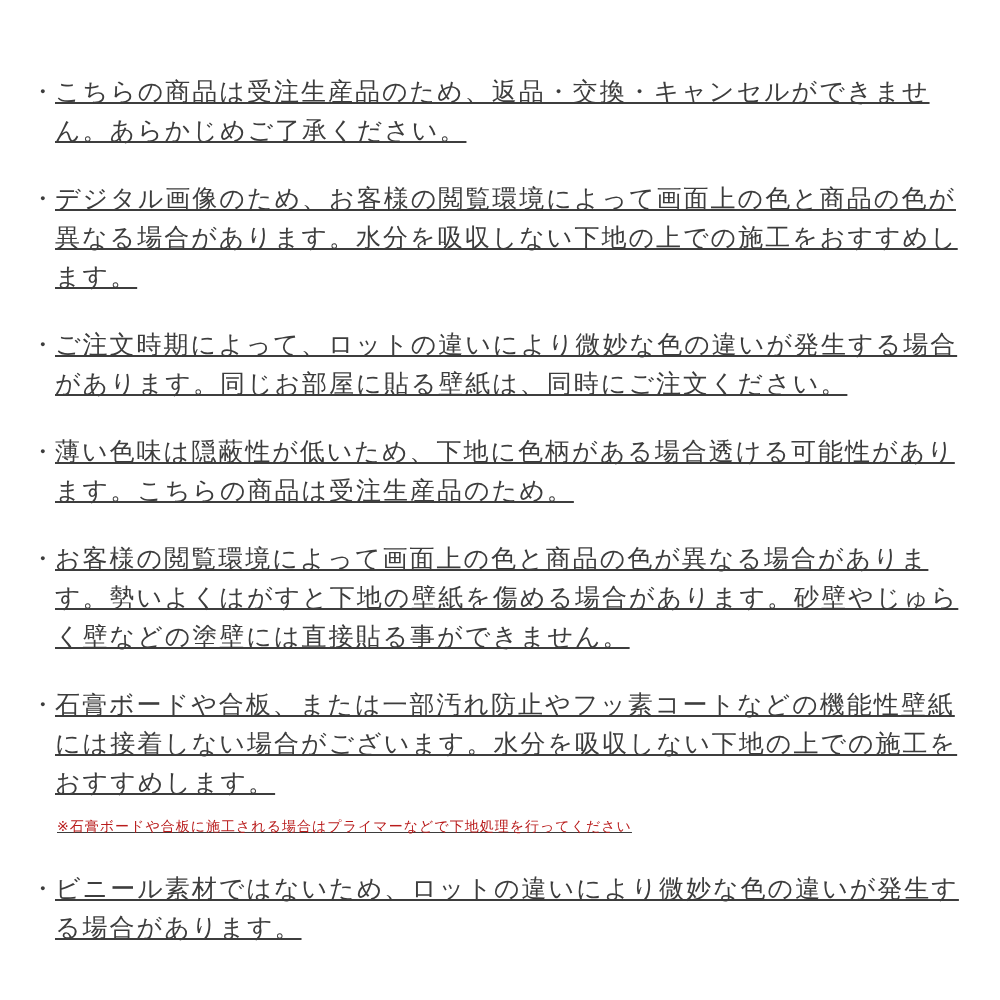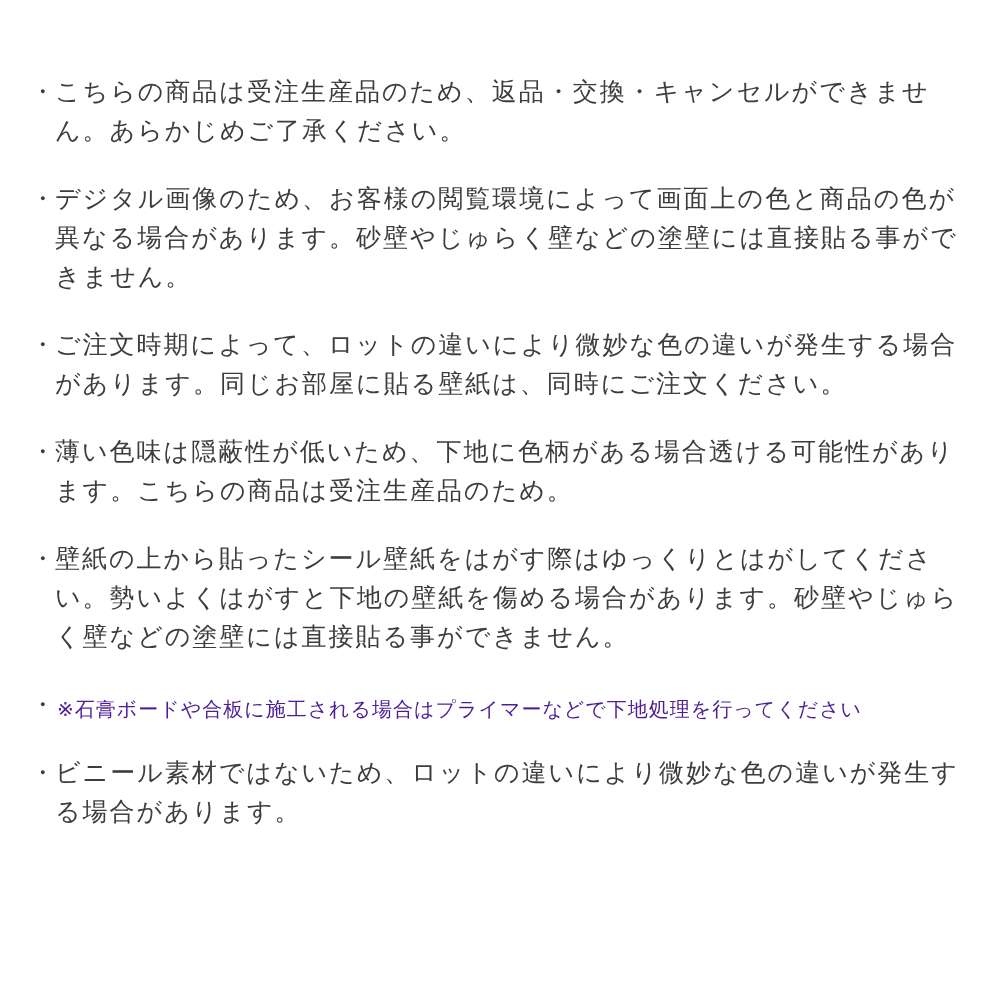--- a/index.html
+++ b/index.html
@@ -27,48 +27,49 @@
     line-height: 39px;
     letter-spacing: 2px;
   }
   .notice-bullet {
     flex: 0 0 25px;
     width: 25px;
   }
   .notice-body {
     flex: 1;
     min-width: 0;
+    text-decoration: underline;
   }
   .notice-text {
     text-align: left;
   }
   .notice-note {
     margin: 10px 0 0 2px;
-    font-size: 20px;
+    font-size: 14px;
     line-height: 28px;
     letter-spacing: 1px;
-    color: #4c1d95;
+    color: #b91c1c;
   }
 </style>
 </head>
 <body>
 
 <div class="notice-list" id="notice-list">
   <div class="notice">
     <span class="notice-bullet">・</span>
     <div class="notice-body">
       <div class="notice-text">こちらの商品は受注生産品のため、返品・交換・キャンセルができません。あらかじめご了承ください。</div>
 
     </div>
   </div>
 
   <div class="notice">
     <span class="notice-bullet">・</span>
     <div class="notice-body">
-      <div class="notice-text">デジタル画像のため、お客様の閲覧環境によって画面上の色と商品の色が異なる場合があります。砂壁やじゅらく壁などの塗壁には直接貼る事ができません。</div>
+      <div class="notice-text">デジタル画像のため、お客様の閲覧環境によって画面上の色と商品の色が異なる場合があります。水分を吸収しない下地の上での施工をおすすめします。</div>
 
     </div>
   </div>
 
   <div class="notice">
     <span class="notice-bullet">・</span>
     <div class="notice-body">
       <div class="notice-text">ご注文時期によって、ロットの違いにより微妙な色の違いが発生する場合があります。同じお部屋に貼る壁紙は、同時にご注文ください。</div>
 
     </div>
@@ -78,28 +79,29 @@
     <span class="notice-bullet">・</span>
     <div class="notice-body">
       <div class="notice-text">薄い色味は隠蔽性が低いため、下地に色柄がある場合透ける可能性があります。こちらの商品は受注生産品のため。</div>
 
     </div>
   </div>
 
   <div class="notice">
     <span class="notice-bullet">・</span>
     <div class="notice-body">
-      <div class="notice-text">壁紙の上から貼ったシール壁紙をはがす際はゆっくりとはがしてください。勢いよくはがすと下地の壁紙を傷める場合があります。砂壁やじゅらく壁などの塗壁には直接貼る事ができません。</div>
+      <div class="notice-text">お客様の閲覧環境によって画面上の色と商品の色が異なる場合があります。勢いよくはがすと下地の壁紙を傷める場合があります。砂壁やじゅらく壁などの塗壁には直接貼る事ができません。</div>
 
     </div>
   </div>
 
   <div class="notice">
     <span class="notice-bullet">・</span>
     <div class="notice-body">
+      <div class="notice-text">石膏ボードや合板、または一部汚れ防止やフッ素コートなどの機能性壁紙には接着しない場合がございます。水分を吸収しない下地の上での施工をおすすめします。</div>
       <div class="notice-note">※石膏ボードや合板に施工される場合はプライマーなどで下地処理を行ってください</div>
     </div>
   </div>
 
   <div class="notice">
     <span class="notice-bullet">・</span>
     <div class="notice-body">
       <div class="notice-text">ビニール素材ではないため、ロットの違いにより微妙な色の違いが発生する場合があります。</div>
 
     </div>

